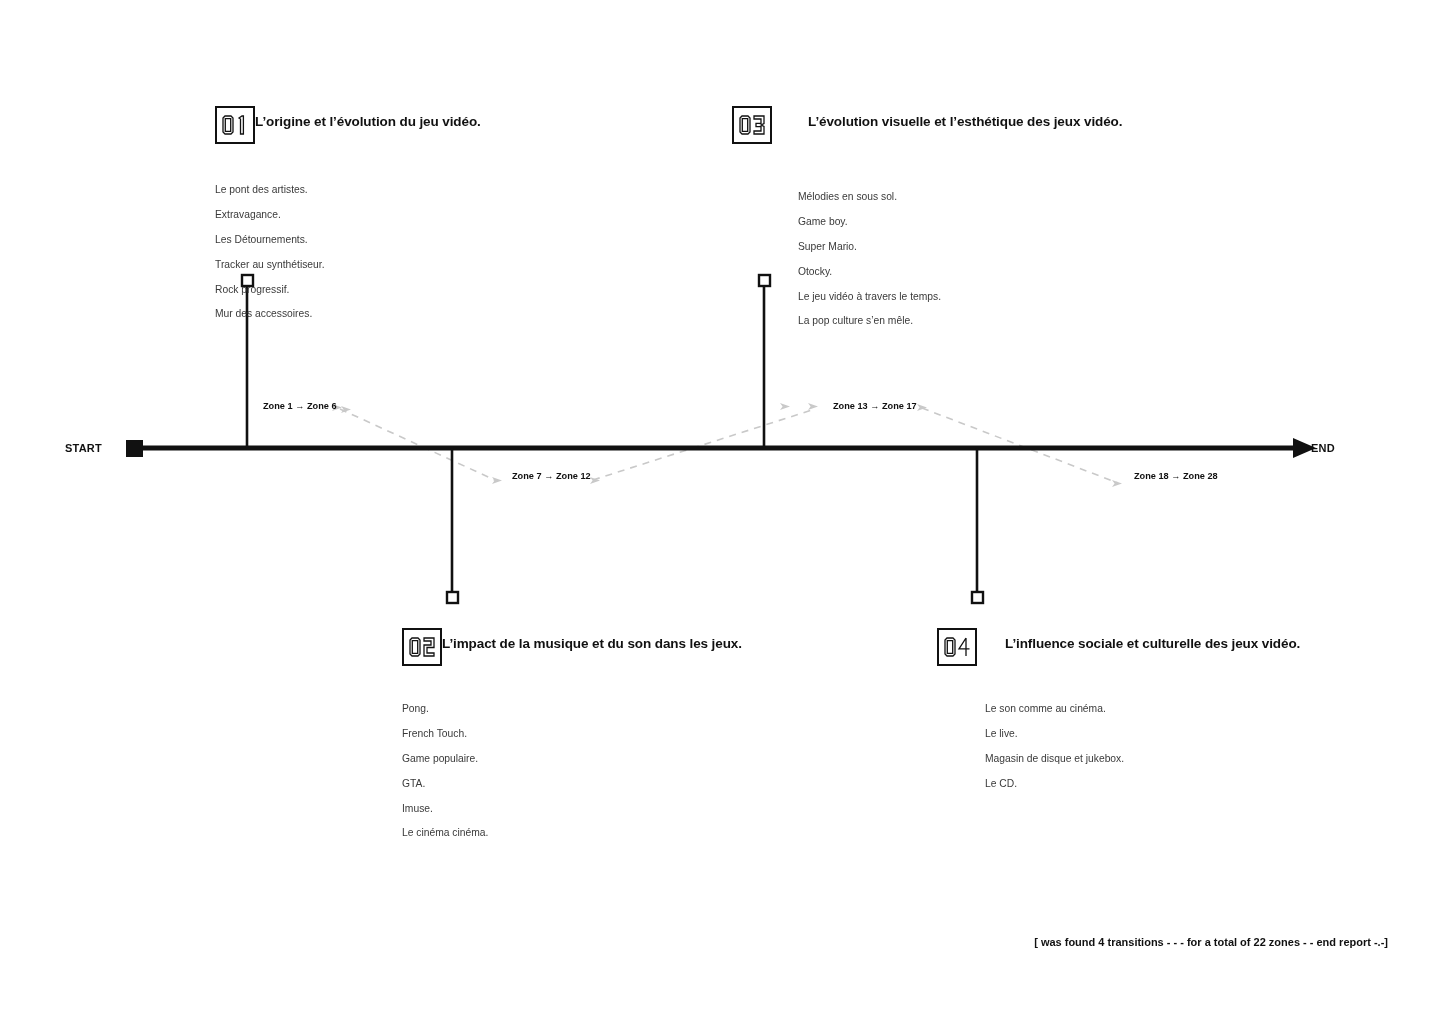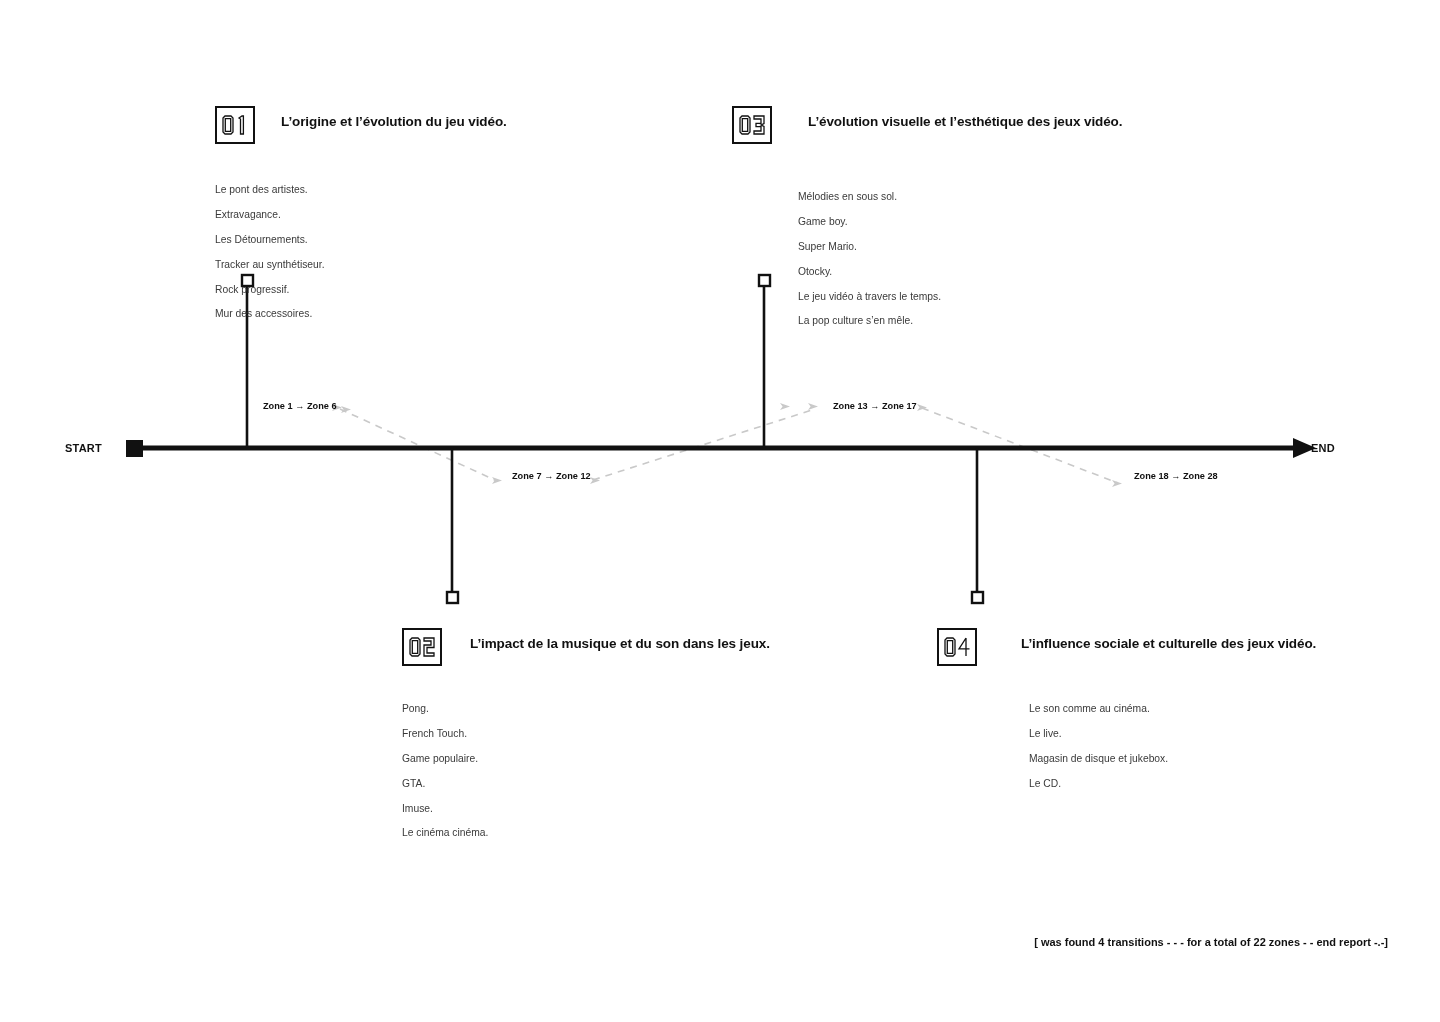--- a/index.html
+++ b/index.html
@@ -160,21 +160,21 @@
 
   <div class="section" style="left:215px; top:106px;">
     <div class="section-head">
       <div class="badge">
         <svg width="30" height="22" viewBox="0 0 30 22" xmlns="http://www.w3.org/2000/svg" fill="none" stroke="#111111" stroke-width="1.3" stroke-linejoin="miter">
           <path d="M3 4 L5 2 L11 2 L13 4 L13 18 L11 20 L5 20 L3 18 Z"></path>
           <path d="M5.3 4.6 L10.7 4.6 L10.7 17.4 L5.3 17.4 Z"></path>
           <path d="M19 4 L22 2 L23.4 2 L23.4 20 L20.5 20 L20.5 5 Z"></path>
         </svg>
       </div>
-      <div class="section-title" style="margin-left:26px;">L’origine et l’évolution du jeu vidéo.</div>
+      <div class="section-title" style="">L’origine et l’évolution du jeu vidéo.</div>
     </div>
     <ul class="section-list" style="margin-top:41px; ">
       <li>Le pont des artistes.</li>
       <li>Extravagance.</li>
       <li>Les Détournements.</li>
       <li>Tracker au synthétiseur.</li>
       <li>Rock progressif.</li>
       <li>Mur des accessoires.</li>
     </ul>
   </div>
@@ -202,44 +202,44 @@
 
   <div class="section" style="left:402px; top:628px;">
     <div class="section-head">
       <div class="badge">
         <svg width="30" height="22" viewBox="0 0 30 22" xmlns="http://www.w3.org/2000/svg" fill="none" stroke="#111111" stroke-width="1.3" stroke-linejoin="miter">
           <path d="M3 4 L5 2 L11 2 L13 4 L13 18 L11 20 L5 20 L3 18 Z"></path>
           <path d="M5.3 4.6 L10.7 4.6 L10.7 17.4 L5.3 17.4 Z"></path>
           <path d="M17 2 L27 2 L27 11.5 L20 11.5 L20 17 L27 17 L27 20 L17 20 L17 9 L24 9 L24 5 L17 5 Z"></path>
         </svg>
       </div>
-      <div class="section-title" style="margin-left:28px;">L’impact de la musique et du son dans les jeux.</div>
+      <div class="section-title" style="">L’impact de la musique et du son dans les jeux.</div>
     </div>
     <ul class="section-list" style="margin-top:38px; ">
       <li>Pong.</li>
       <li>French Touch.</li>
       <li>Game populaire.</li>
       <li>GTA.</li>
       <li>Imuse.</li>
       <li>Le cinéma cinéma.</li>
     </ul>
   </div>
 
   <div class="section" style="left:937px; top:628px;">
     <div class="section-head">
       <div class="badge">
         <svg width="30" height="22" viewBox="0 0 30 22" xmlns="http://www.w3.org/2000/svg" fill="none" stroke="#111111" stroke-width="1.3" stroke-linejoin="miter">
           <path d="M3 4 L5 2 L11 2 L13 4 L13 18 L11 20 L5 20 L3 18 Z"></path>
           <path d="M5.3 4.6 L10.7 4.6 L10.7 17.4 L5.3 17.4 Z"></path>
           <path d="M24 2 L24 20 M24 2 L17 12.8 L27.5 12.8"></path>
         </svg>
       </div>
-      <div class="section-title" style="margin-left:44px;">L’influence sociale et culturelle des jeux vidéo.</div>
-    </div>
-    <ul class="section-list" style="margin-top:38px; margin-left:92px;">
+      <div class="section-title" style="margin-left:28px;">L’influence sociale et culturelle des jeux vidéo.</div>
+    </div>
+    <ul class="section-list" style="margin-top:38px; margin-left:48px;">
       <li>Le son comme au cinéma.</li>
       <li>Le live.</li>
       <li>Magasin de disque et jukebox.</li>
       <li>Le CD.</li>
     </ul>
   </div>
 
   <div class="zone-label" style="left:263px; top:402px;">
     <span>Zone 1 → Zone 6</span>
   </div>

